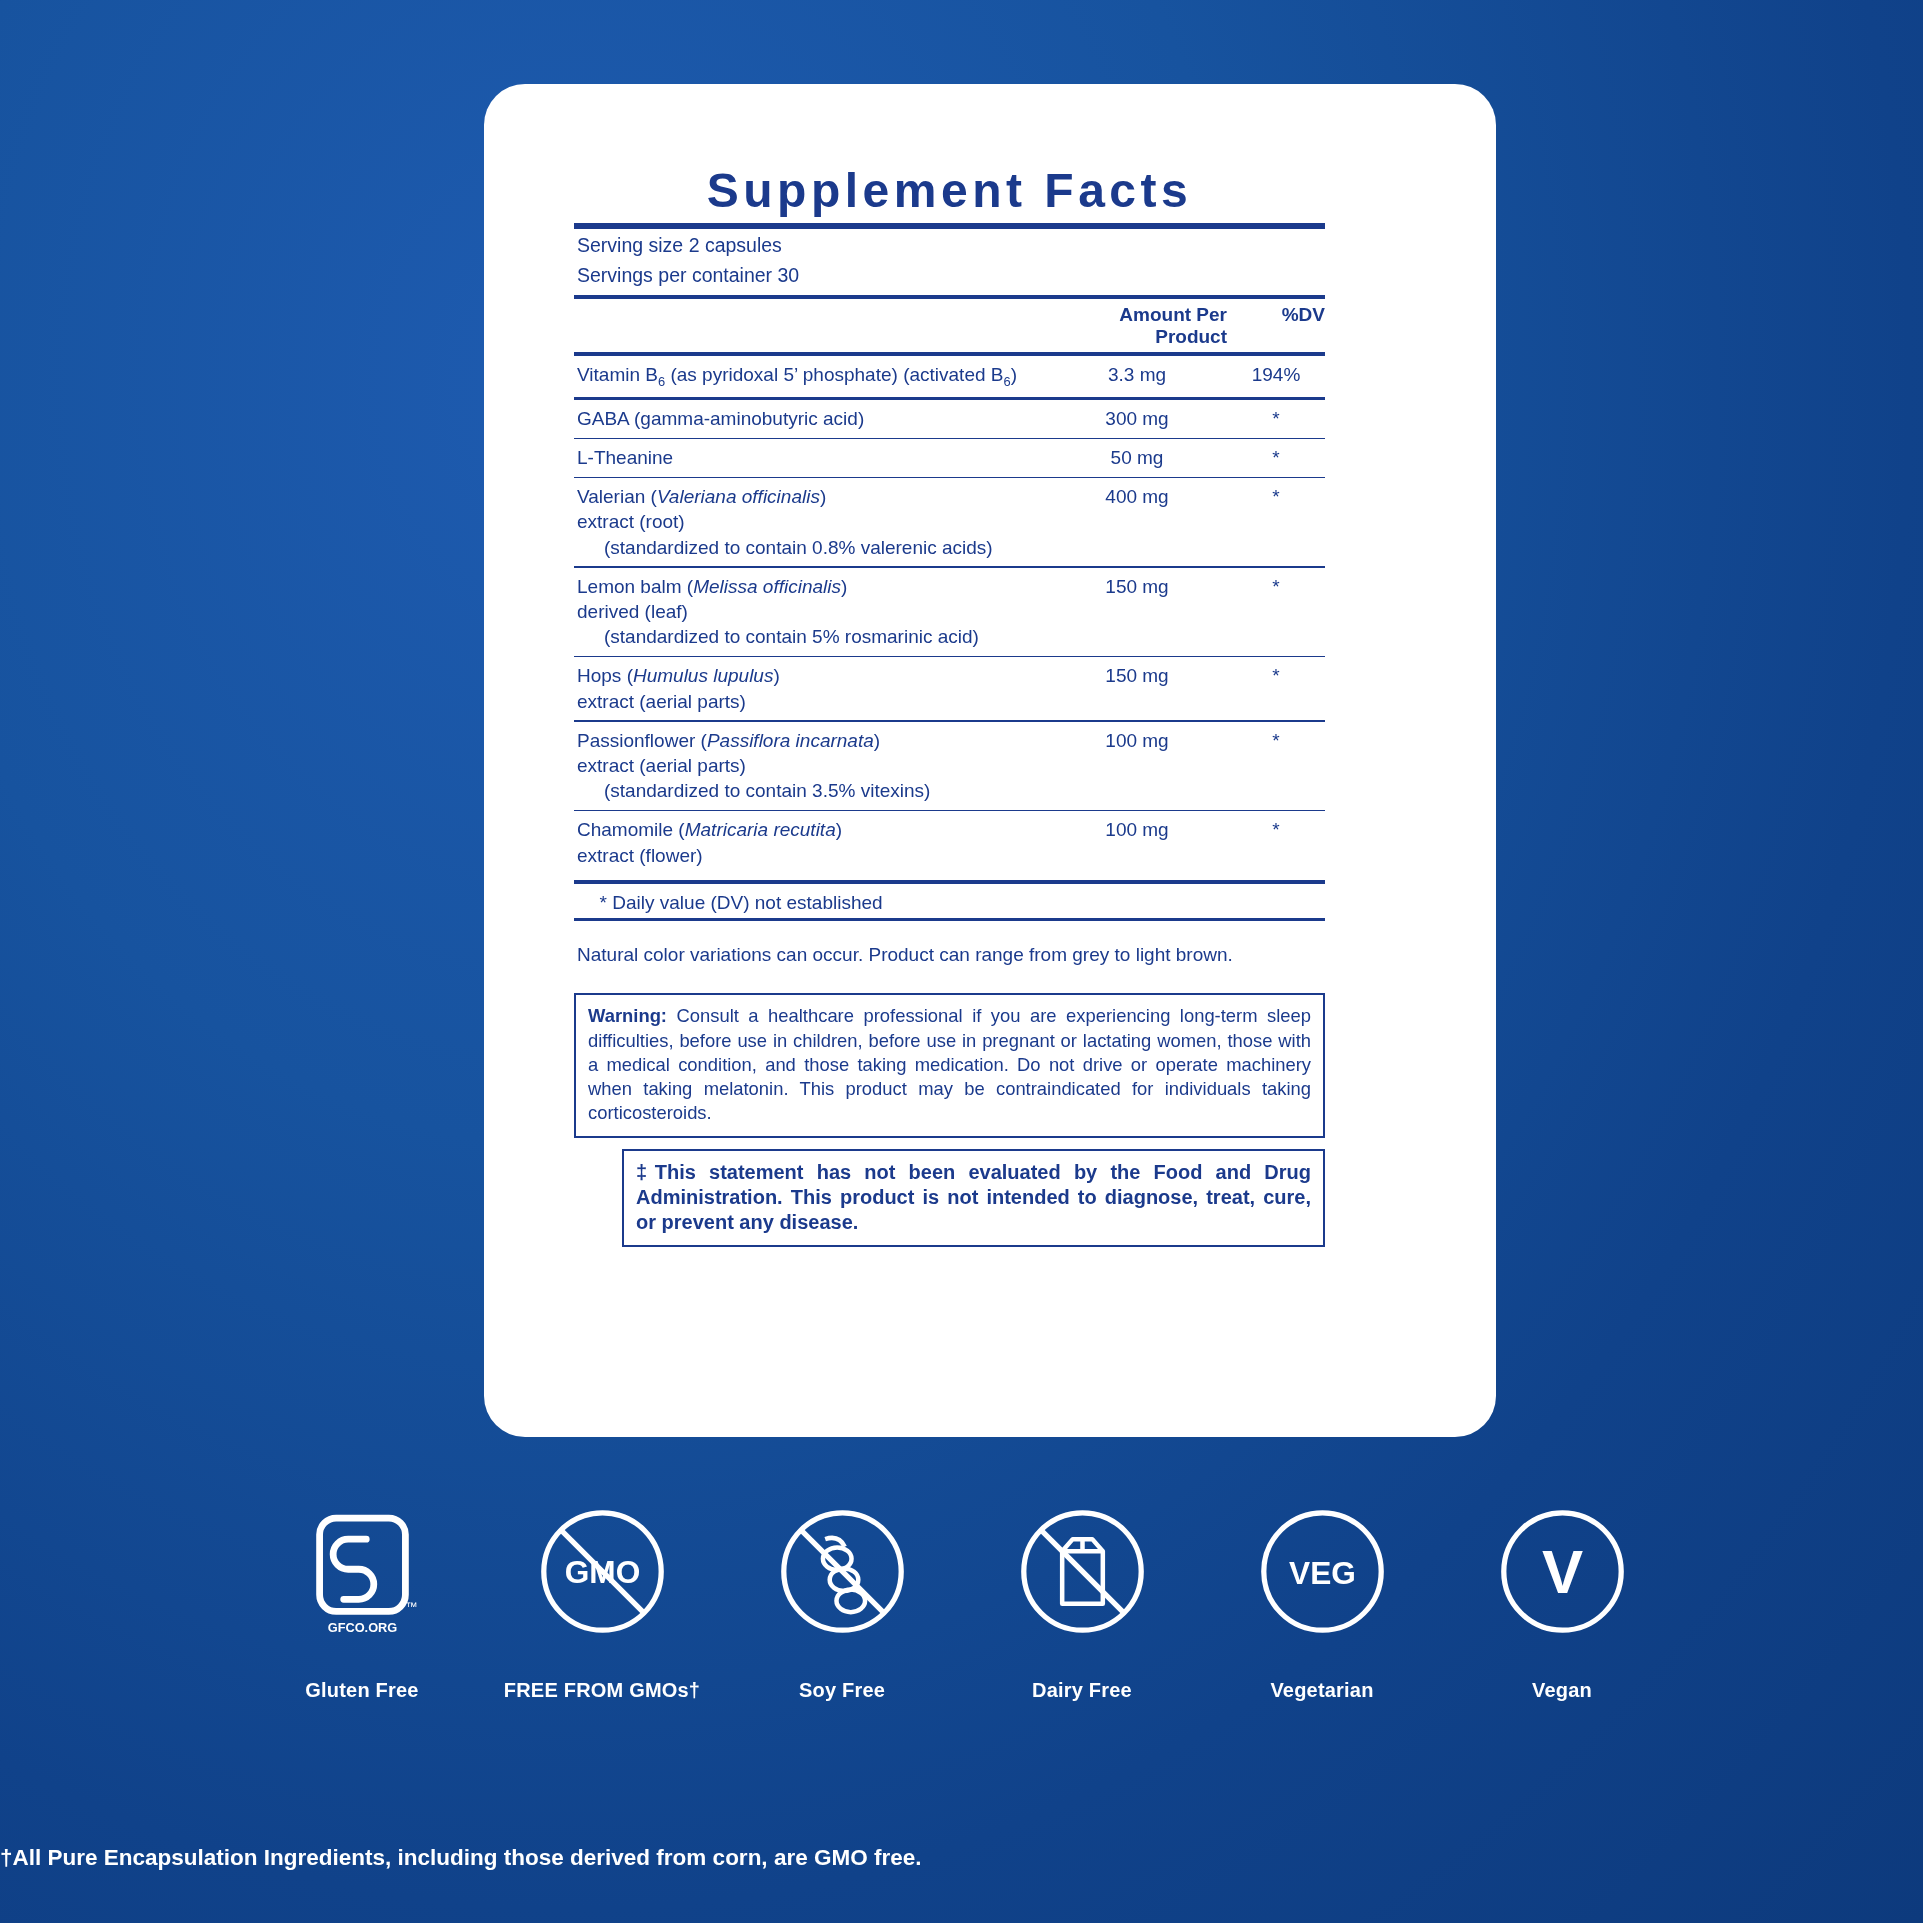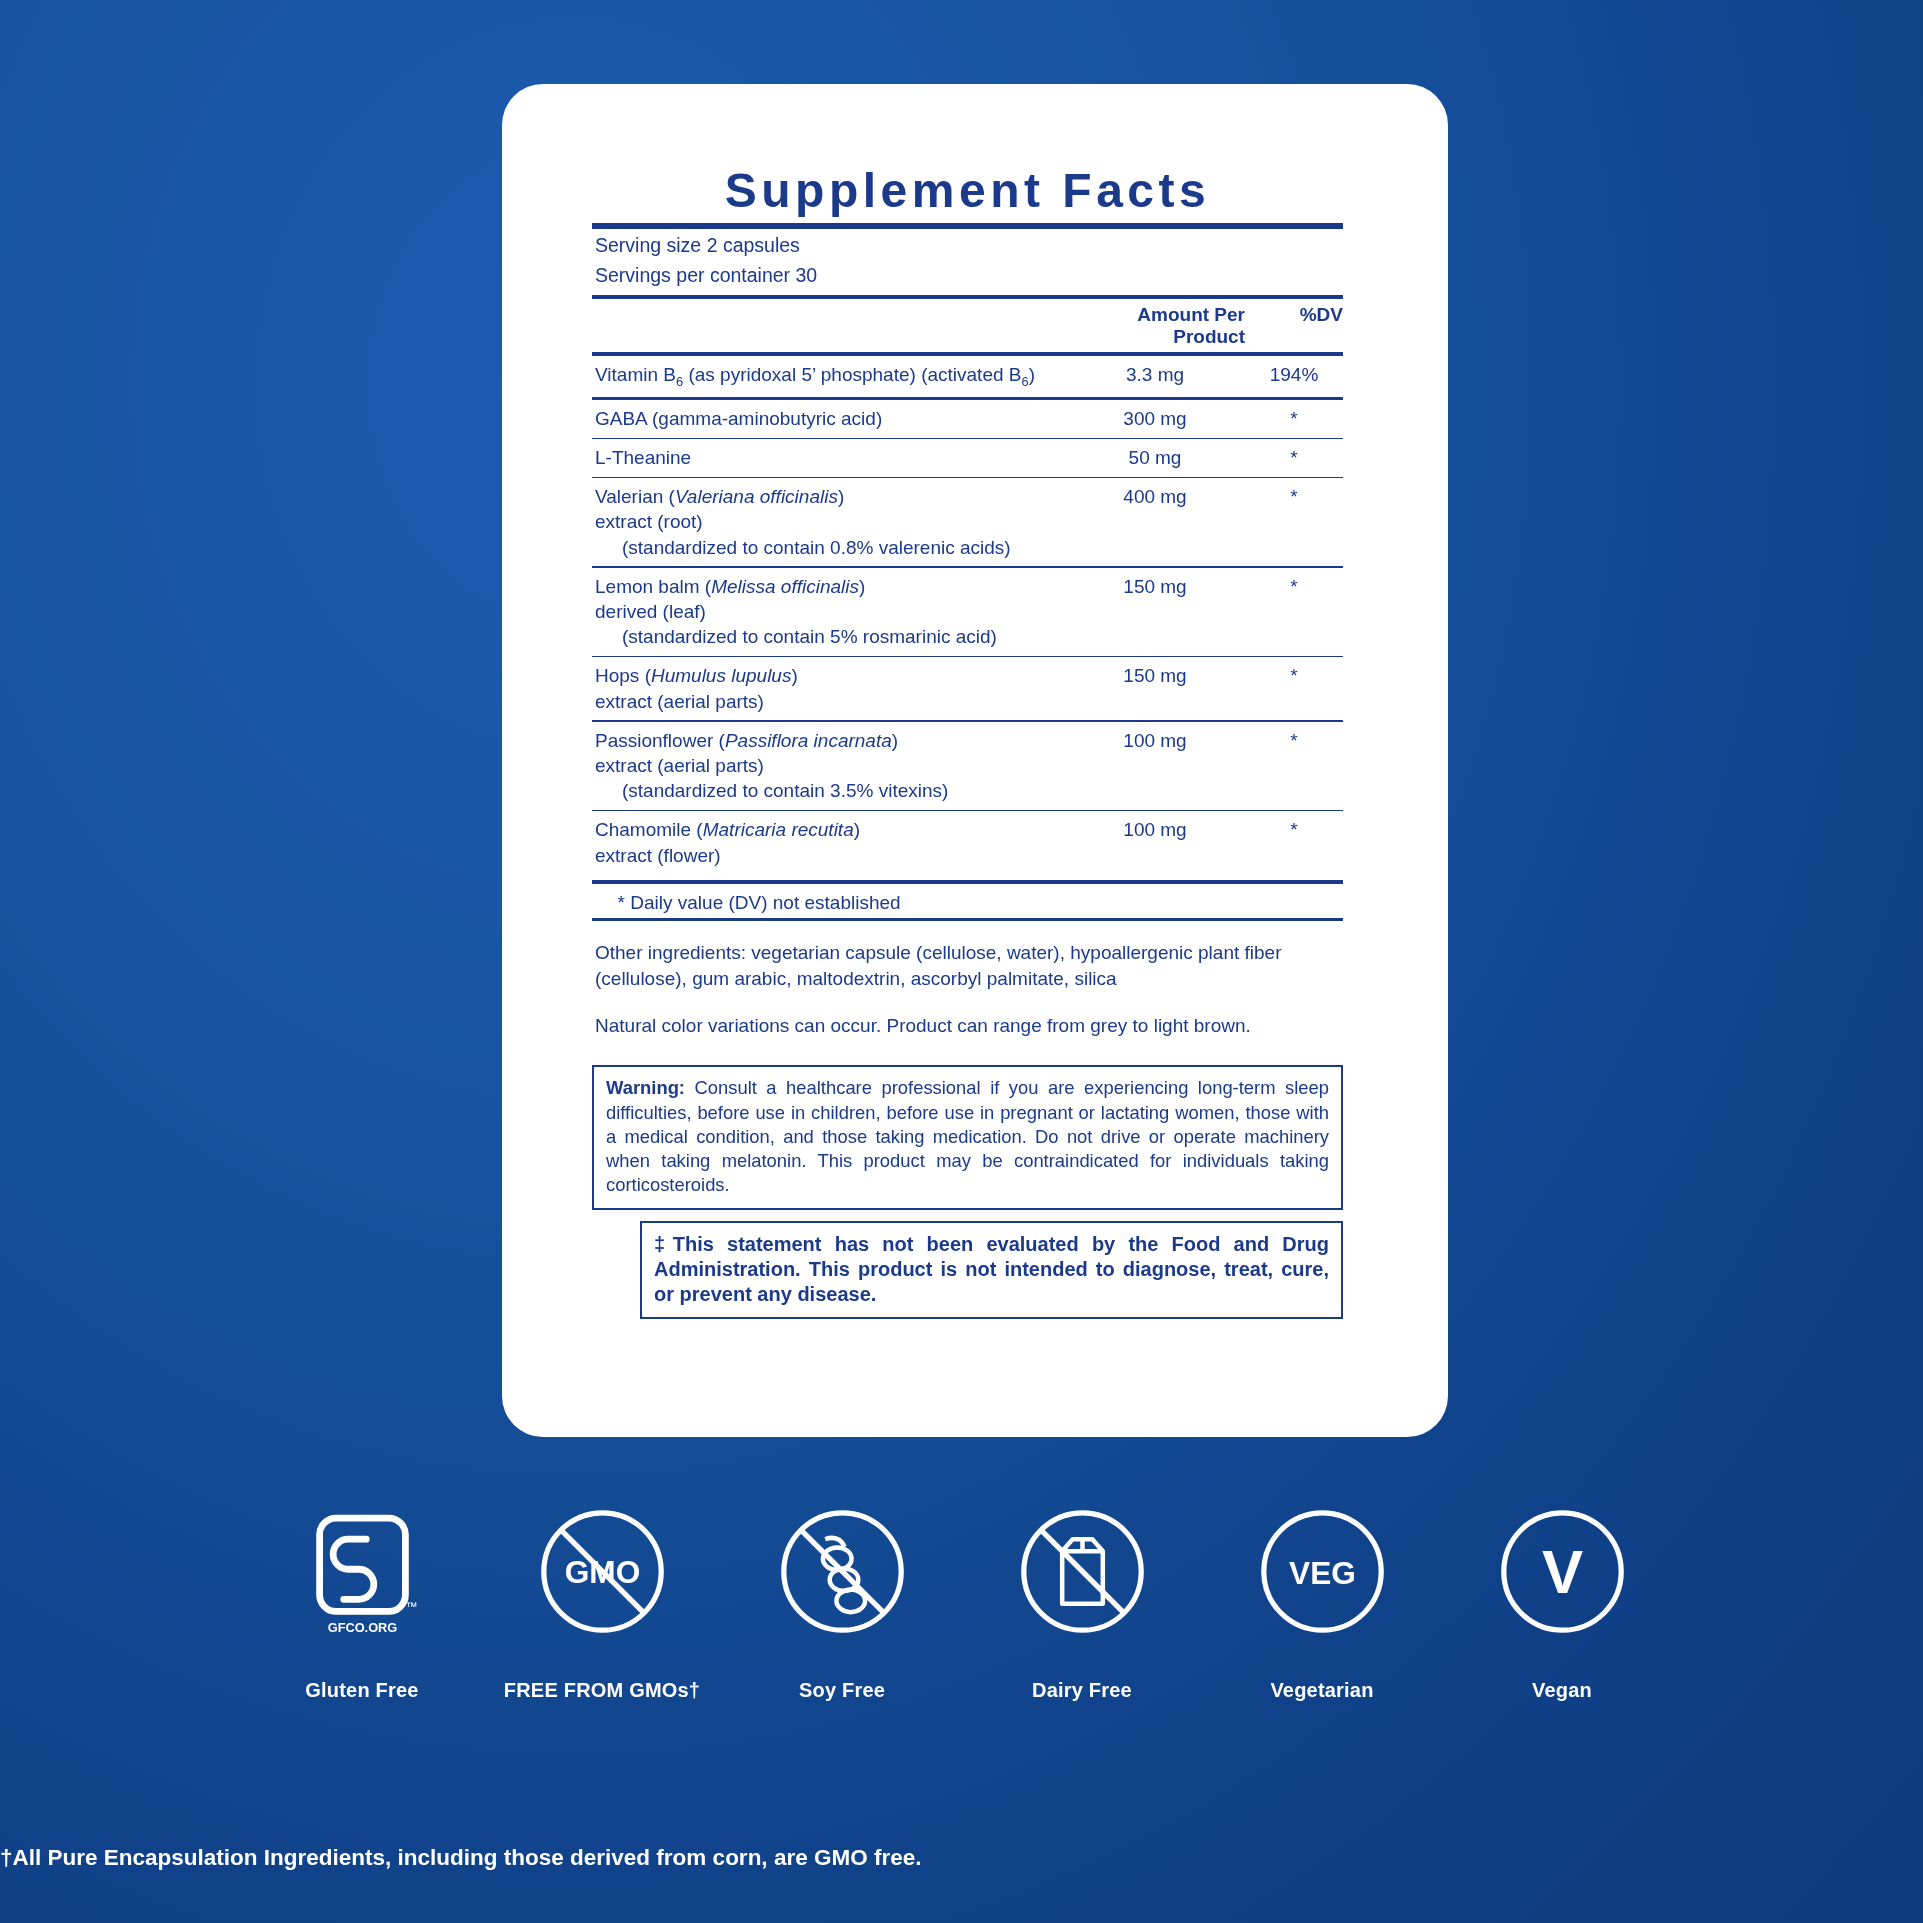--- a/index.html
+++ b/index.html
@@ -11,27 +11,26 @@
     height: 1924px;
     background: radial-gradient(ellipse at 30% 20%, #1e5bb0 0%, #17539f 35%, #10428a 70%, #0d3a7d 100%);
     font-family: "Liberation Sans", sans-serif;
     overflow: hidden;
     position: relative;
   }
 
   
   .label-card {
     position: absolute;
-    left: 502px;
+    left: 484px;
     top: 84px;
-    width: 926px;
+    width: 1012px;
     height: 1353px;
     background: #ffffff;
     border-radius: 41px;
-    padding-left: 20px;
   }
 
   .facts-inner {
     position: absolute;
     left: 90px;
     top: 83px;
     width: 751px;
   }
 
   .sf-title {
@@ -292,21 +291,20 @@
         <td class="ing-amt">100 mg</td>
         <td class="ing-dv">*</td>
       </tr>
     </tbody>
       </table>
 
     <div class="rule-med" style="margin-top:6px"></div>
     <div class="footnote">* Daily value (DV) not established</div>
     <div class="rule-mid"></div>
 
-    <div class="other-ing">Other ingredients: vegetarian capsule (cellulose, water), hypoallergenic plant fiber (cellulose), gum arabic, maltodextrin, ascorbyl palmitate, silica</div>
     <div class="natural-color">Natural color variations can occur. Product can range from grey to light brown.</div>
 
     <div class="warning-box">
       <b>Warning:</b><span> Consult a healthcare professional if you are experiencing long-term sleep difficulties, before use in children, before use in pregnant or lactating women, those with a medical condition, and those taking medication. Do not drive or operate machinery when taking melatonin. This product may be contraindicated for individuals taking corticosteroids.</span>
     </div>
 
     <div class="fda-box">‡This statement has not been evaluated by the Food and Drug Administration. This product is not intended to diagnose, treat, cure, or prevent any disease.</div>
   </div>
 </div>
 

